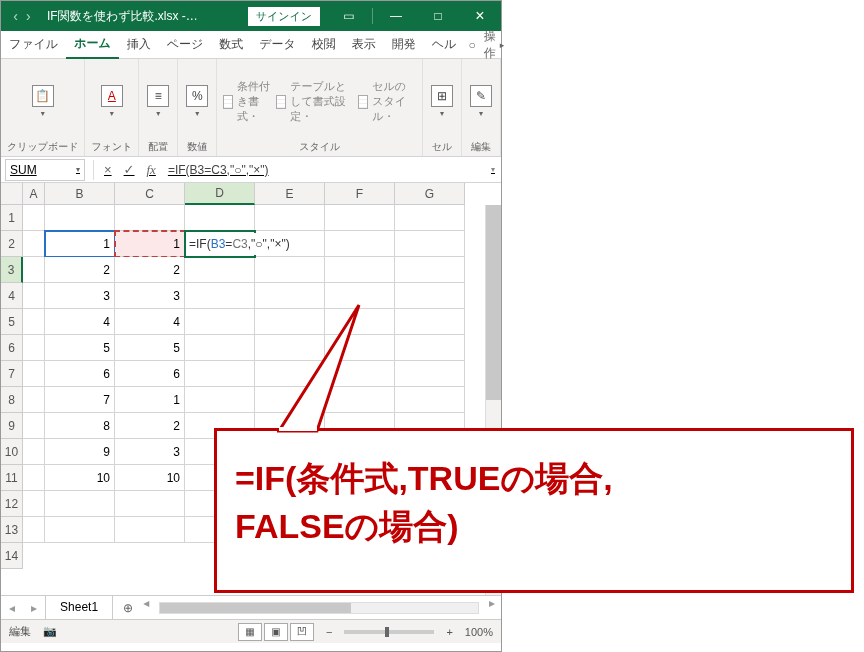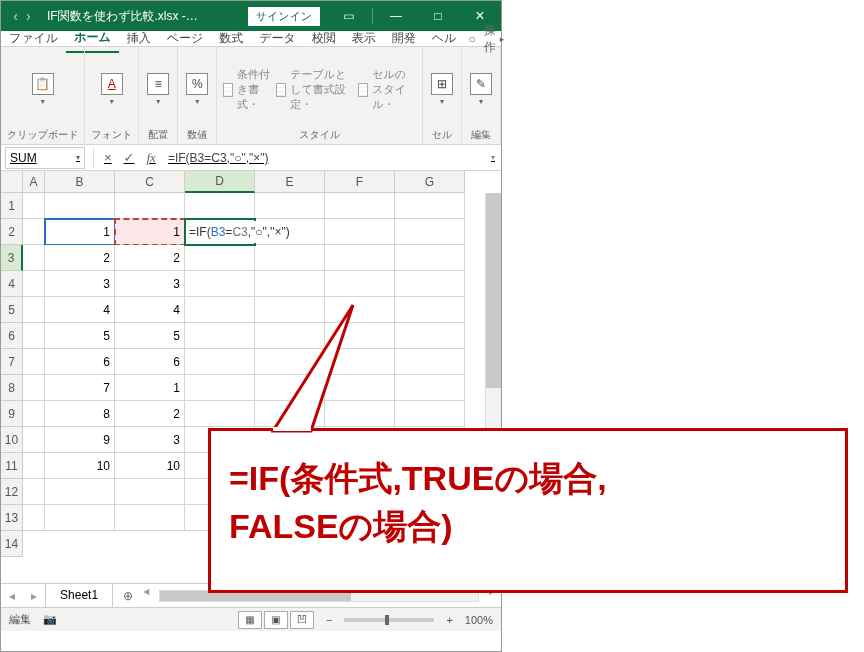--- a/index.html
+++ b/index.html
@@ -8,21 +8,21 @@
 .titlebar { height: 30px; background: #0f7043; display: flex; align-items: center; color: #fff; font-size: 12px; }
 .titlebar-left { width: 42px; display:flex; justify-content:center; gap:4px;}
 .titlebar-arrow { color: rgba(255,255,255,0.7); font-size: 14px; padding: 0 2px; cursor: pointer;}
 .titlebar-title { flex: 1; text-align: left; padding-left: 4px; white-space: nowrap; overflow: hidden;}
 .titlebar-signin { background: #fff; color: #0f7043; padding: 2px 8px; font-size: 11px; margin: 0 8px; cursor:pointer;}
 .titlebar-btns { display: flex; align-items: center; height:100%;}
 .titlebar-btn { width: 42px; height: 30px; display: flex; align-items: center; justify-content: center; color: #fff; font-size: 12px; cursor:pointer;}
 .titlebar-btn.close { font-size: 16px; }
 .titlebar-sep { width:1px; height:16px; background: rgba(255,255,255,0.3); margin: 0 2px;}
 
-.ribbon-tabs { height: 16px; background: #fff; display: flex; align-items: center; border-bottom: 1px solid #d4d4d4; font-size: 12px; }
+.ribbon-tabs { height: 28px; background: #fff; display: flex; align-items: center; border-bottom: 1px solid #d4d4d4; font-size: 12px; }
 .ribbon-tab { padding: 0 8px; height: 28px; display: flex; align-items: center; color: #444; cursor: pointer; white-space: nowrap;}
 .ribbon-tab.active { color: #0f7043; border-bottom: 2px solid #0f7043; font-weight: bold; }
 .ribbon-tabs-right { margin-left: auto; display:flex; align-items:center; padding-right: 4px; color:#666;}
 .ribbon-help { padding: 0 4px; cursor:pointer;}
 
 .ribbon-body { height: 98px; background: #f3f2f1; border-bottom: 1px solid #d4d4d4; display: flex; }
 .ribbon-group { display: flex; flex-direction: column; align-items: center; padding: 4px 6px 2px; border-right: 1px solid #e0e0e0; }
 .ribbon-group-content { flex: 1; display: flex; align-items: center; gap: 4px;}
 .ribbon-group-label { font-size: 10px; color: #666; height: 14px; display:flex; align-items:center;}
 .rbtn-big { display: flex; flex-direction: column; align-items: center; font-size: 10px; color: #444; cursor:pointer; padding: 2px;}
@@ -71,21 +71,21 @@
 .st-scroll-track{ flex:1; height:12px; margin:6px 4px; background:#f0f0f0; border:1px solid #ddd; position:relative;}
 .st-scroll-thumb{position:absolute; left:0; top:0; height:100%; width:60%; background:#c8c8c8;}
 
 .status-bar { height: 24px; border-top: 1px solid #ccc; display: flex; align-items: center; font-size: 11px; color:#555; padding: 0 8px; gap: 12px; background:#f3f2f1;}
 .status-bar .spacer{flex:1;}
 .view-btns { display:flex; gap:2px;}
 .view-btn { width:24px; height:18px; border:1px solid #aaa; display:flex; align-items:center; justify-content:center; font-size:10px; cursor:pointer; background:#fff;}
 .zoom-slider { width:90px; height:4px; background:#ccc; position:relative; cursor:pointer;}
 .zoom-knob{ position:absolute; left:45%; top:-3px; width:4px; height:10px; background:#666;}
 
-.callout { position: absolute; left: 208px; top: 428px; width: 640px; height: 165px; background: #fff; border: 3px solid #c00000; z-index: 100; }
+.callout { position: absolute; left: 214px; top: 428px; width: 640px; height: 165px; background: #fff; border: 3px solid #c00000; z-index: 100; }
 .callout-text { padding: 24px 18px; font-size: 34px; color: #c00000; font-weight: bold; line-height: 1.4; }
 .callout-arrow { position: absolute; left: 60px; top: -128px; pointer-events:none;}
 
 .vscroll { position:absolute; right:0; top:22px; bottom:0; width:16px; background:#f3f2f1; border-left:1px solid #ddd;}
 .vscroll-thumb { position:absolute; top:0; width:100%; height:50%; background:#c8c8c8;}
 </style>
 </head>
 <body>
 
 <div class="excel-window">

